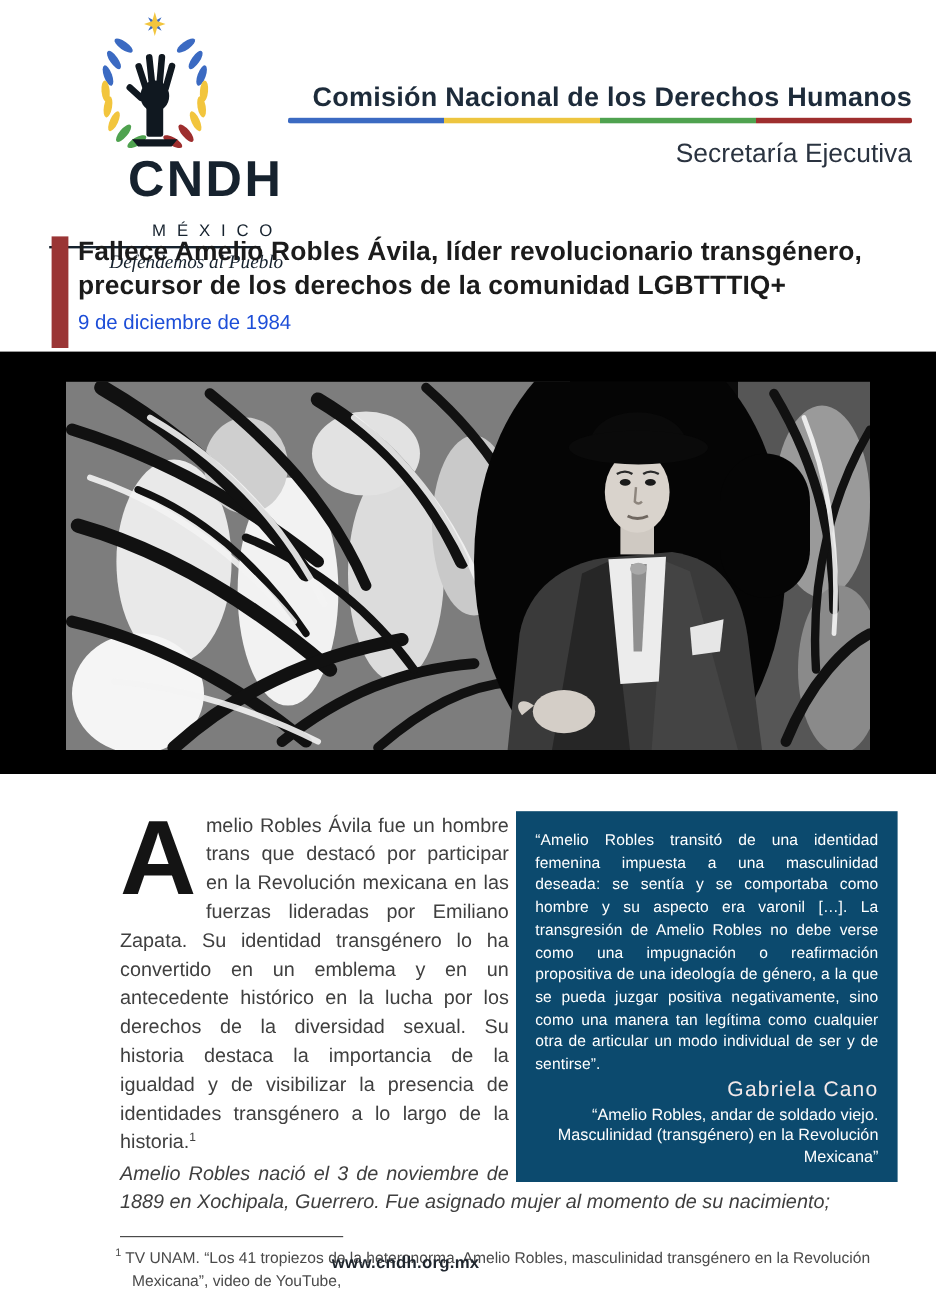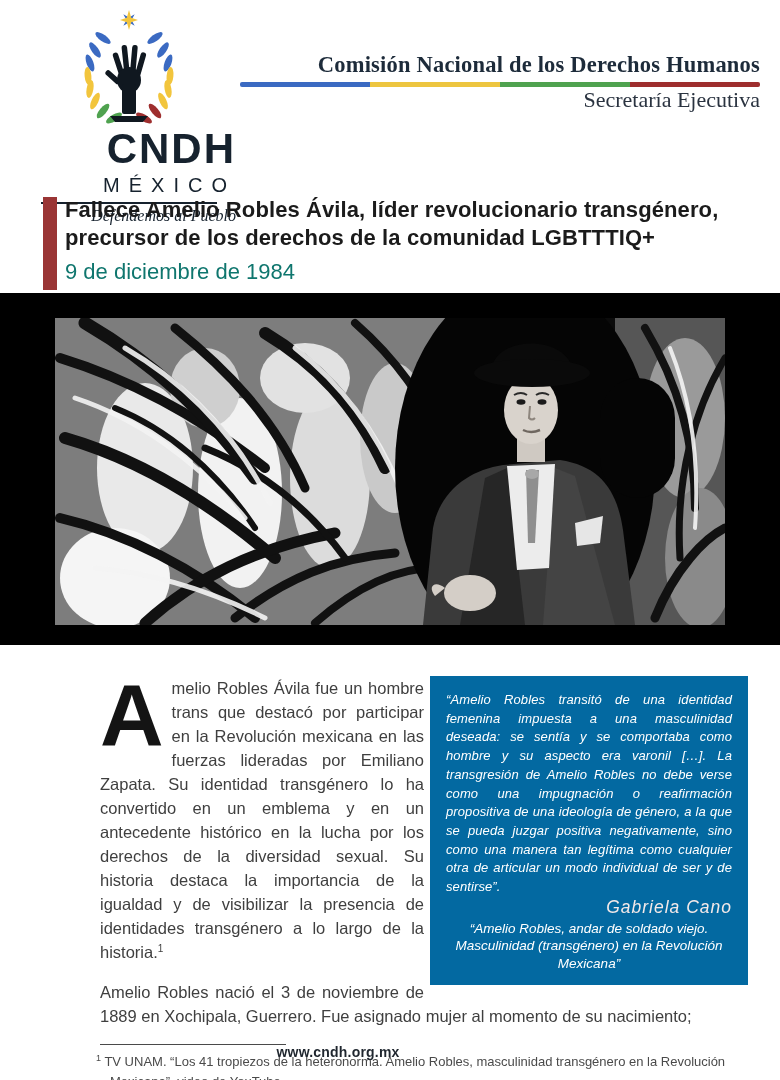--- a/index.html
+++ b/index.html
@@ -4,50 +4,50 @@
 <style>
   * { margin:0; padding:0; box-sizing:border-box; }
   html,body { background:#ffffff; }
   body { font-family:"Liberation Sans", sans-serif; }
   .page { position:relative; width:780px; height:1080px; background:#fff; overflow:hidden; margin:0 auto; }
 
   
   .logo { position:absolute; left:22px; top:8px; width:214px; text-align:right; color:#16222e; }
   .logo svg { display:block; margin:0 auto; }
   .logo-acronym { font-size:42px; font-weight:bold; letter-spacing:2px; line-height:1; margin-top:-2px; }
-  .logo-country { font-size:20px; letter-spacing:9px; margin-top:4px; text-indent:9px; }
+  .logo-country { font-size:14px; letter-spacing:9px; margin-top:14px; text-indent:9px; }
   .logo-divider { height:2px; background:#16222e; width:176px; margin:5px auto 3px auto; }
   .logo-tagline { font-family:"Liberation Serif", serif; font-style:italic; font-weight:normal; font-size:16px; }
 
-  .org-block { position:absolute; right:20px; top:52px; width:520px;font-family:Liberation Serif, serif; }
+  .org-block { position:absolute; right:20px; top:68px; width:520px; }
   .org-name { font-size:22.5px; font-weight:bold; color:#1d2b3a; letter-spacing:0.2px; white-space:nowrap; text-align:right; }
   .org-underline { display:flex; height:5px; margin-top:4px; border-radius:2px; overflow:hidden; }
   .org-underline span { flex:1; height:100%; }
-  .org-division { font-size:22px; color:#2a3340; text-align:right; margin-top:0; }
+  .org-division { font-size:22px; color:#2a3340; text-align:right; margin-top:12px; }
 
   
   .title-block { position:absolute; left:0; top:195px; width:780px; height:98px; }
   .accent-bar { position:absolute; left:43px; top:2px; width:14px; height:93px; }
   .title-block h1 { position:absolute; left:65px; top:1px; width:692px; font-size:22px; line-height:1.27; color:#1b1b1b; font-weight:bold; letter-spacing:0.1px; }
-  .article-date { position:absolute; left:65px; top:64px; font-size:22px; color:#0f766e; }
+  .article-date { position:absolute; left:65px; top:64px; font-size:17px; color:#1d4ed8; }
 
   
   .photo-band { position:absolute; left:0; top:293px; width:780px; height:352px; background:#000; }
   .photo { position:absolute; left:55px; top:25px; width:670px; height:307px; display:block; }
 
   
   .content { position:absolute; left:100px; top:676px; width:648px; color:#3f3f3f; }
   .quote-box { float:right; width:318px; min-height:258px; margin-left:6px; margin-bottom:4px;
                color:#ffffff; padding:15px 16px 12px 16px; }
   .quote-text { font-size:13px; line-height:1.44; text-align:justify; letter-spacing:0.1px; }
   .quote-author { font-size:17.5px; letter-spacing:1px; text-align:right; color:#f3e9e9; font-weight:normal; }
-  .quote-source { font-size:13.5px; text-align:center; margin-top:2px; line-height:1.3; }
+  .quote-source { font-size:13.5px; text-align:right; margin-top:2px; line-height:1.3; }
 
   .para { font-size:16.5px; line-height:24px; text-align:justify; }
-  .para + .para { margin-top:16px; }
+  .para + .para { margin-top:2px;font-style:italic; }
   .dropcap { float:left; font-size:88px; line-height:70px; font-weight:bold; color:#141414; margin:4px 8px 0 0; }
   .para sup { font-size:10px; vertical-align:super; line-height:0; }
 
   .footnote { clear:none; margin-top:16px; color:#4a4a4a; }
   .fn-rule { width:186px; border-top:1.5px solid #4a4a4a; margin-bottom:7px; }
   .fn-text { font-size:13px; line-height:1.5; padding-left:10px; text-indent:-14px; }
   .fn-text sup { font-size:9px; }
 
   
   .site-footer { position:absolute; left:0; top:1044px; width:676px; text-align:center; }
@@ -188,21 +188,21 @@
 
       <path d="M436 54 C 438 16 514 16 518 54 Z" fill="#0a0a0a"></path>
       <ellipse cx="477" cy="55" rx="58" ry="14" fill="#0a0a0a"></ellipse>
 
       <ellipse cx="415" cy="275" rx="26" ry="18" fill="#d4cec7"></ellipse>
       <path d="M390 270 C 380 262 372 268 380 278" fill="#d4cec7"></path>
     </svg>
   </section>
 
   <main class="content">
-    <aside class="quote-box" style="background-color: #0369a1; font-style: italic;">
+    <aside class="quote-box" style="background-color: #0c4a6e;">
       <p class="quote-text">“Amelio Robles transitó de una identidad femenina impuesta a una masculinidad deseada: se sentía y se comportaba como hombre y su aspecto era varonil […]. La transgresión de Amelio Robles no debe verse como una impugnación o reafirmación propositiva de una ideología de género, a la que se pueda juzgar positiva negativamente, sino como una manera tan legítima como cualquier otra de articular un modo individual de ser y de sentirse”.</p>
       <div class="quote-author">Gabriela Cano</div>
       <div class="quote-source">“Amelio Robles, andar de soldado viejo. Masculinidad (transgénero) en la Revolución Mexicana”</div>
     </aside>
 
     <p class="para first"><span class="dropcap">A</span><span>melio Robles Ávila fue un hombre trans que destacó por participar en la Revolución mexicana en las fuerzas lideradas por Emiliano Zapata. Su identidad transgénero lo ha convertido en un emblema y en un antecedente histórico en la lucha por los derechos de la diversidad sexual. Su historia destaca la importancia de la igualdad y de visibilizar la presencia de identidades transgénero a lo largo de la historia.</span><sup>1</sup></p>
 
     <p class="para">Amelio Robles nació el 3 de noviembre de 1889 en Xochipala, Guerrero. Fue asignado mujer al momento de su nacimiento;</p>
 
     <div class="footnote">

